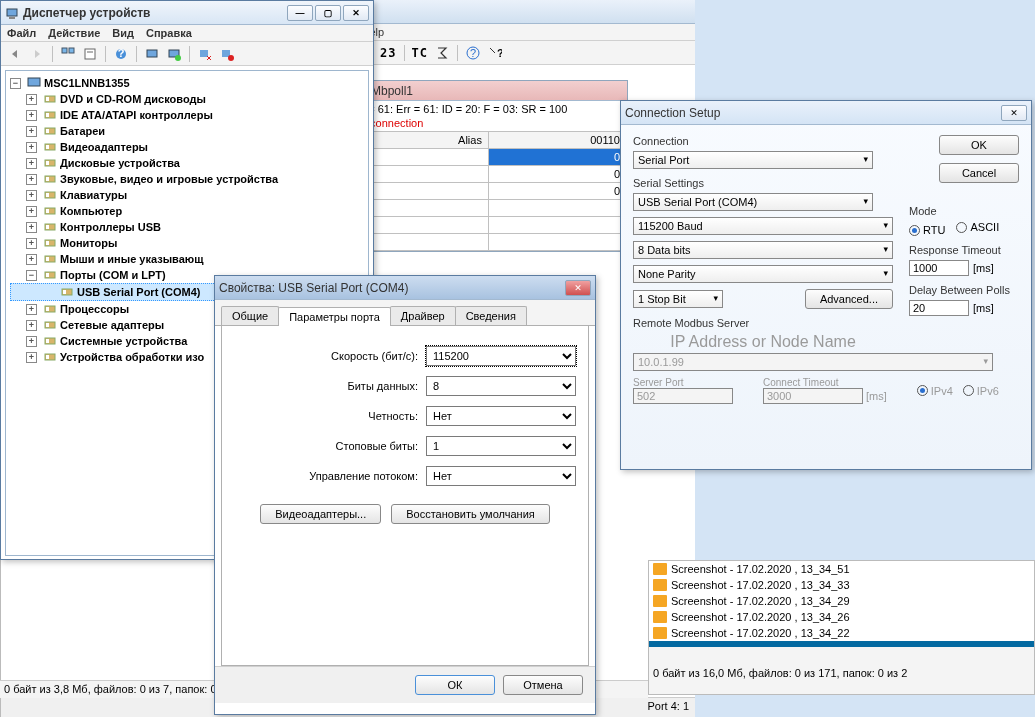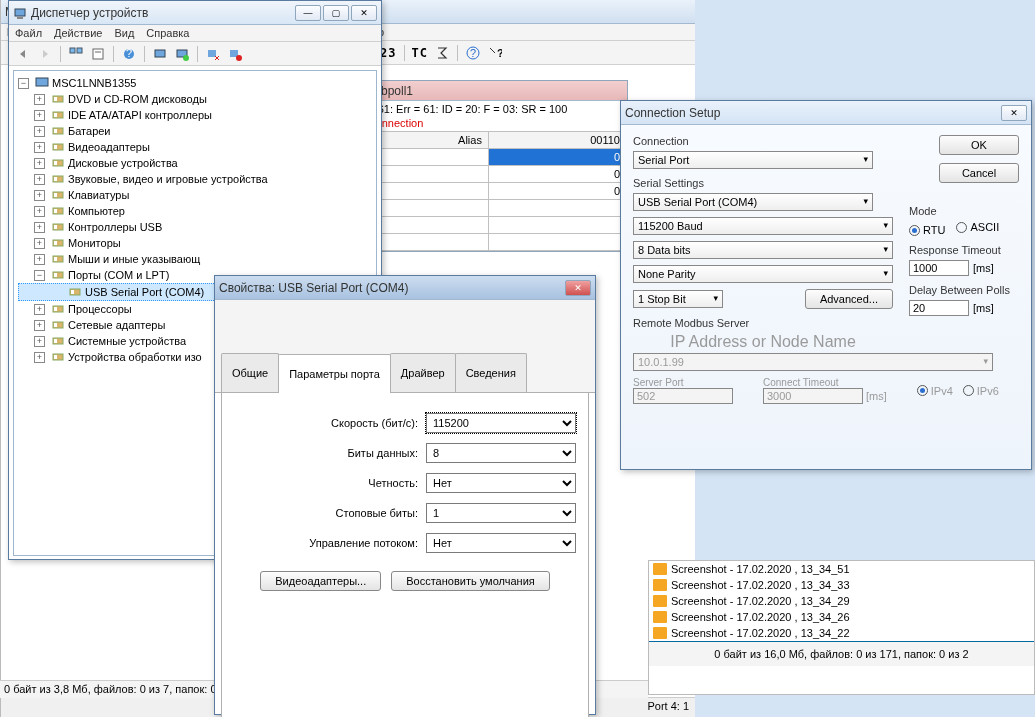--- a/index.html
+++ b/index.html
@@ -12,21 +12,21 @@
 .winbtns { display: flex; gap: 2px; }
 .winbtn { width: 26px; height: 16px; border: 1px solid #8fa6bd; border-radius: 2px; background: linear-gradient(#fcfdff,#e1e9f4); display: flex; align-items: center; justify-content: center; font-size: 9px; cursor: pointer; }
 .winbtn.close { }
 .menubar { background: #f4f4f4; border-bottom: 1px solid #d0d0d0; padding: 2px 6px; display: flex; gap: 12px; color: #333; }
 .menubar span { cursor: pointer; }
 .toolbar { background: #f4f4f4; border-bottom: 1px solid #d0d0d0; padding: 2px 4px; display: flex; gap: 2px; align-items: center; height: 24px; }
 .tb-btn { width: 20px; height: 20px; border: 1px solid transparent; border-radius: 2px; display: flex; align-items: center; justify-content: center; cursor: pointer; }
 .tb-sep { width: 1px; height: 16px; background: #c0c0c0; margin: 0 3px; }
 
 
-#devmgr { left: 8px; top: 0; width: 374px; height: 560px; }
+#devmgr { left: 0; top: 0; width: 374px; height: 560px; font-weight: bold; }
 #devmgr .body { padding: 4px; overflow: auto; height: calc(100% - 72px); background: #fff; border: 1px solid #9eb6ce; margin: 4px; }
 .tree { font-size: 11px; }
 .tree-item { display: flex; align-items: center; padding: 1px 0; white-space: nowrap; cursor: pointer; }
 .tree-item .tg { width: 11px; height: 11px; border: 1px solid #888; display: inline-flex; align-items: center; justify-content: center; font-size: 9px; margin-right: 3px; color: #555; }
 .tree-item .sp { display: inline-block; }
 .tree-icon { width: 14px; height: 14px; margin: 0 3px; display: inline-block; }
 .tree-item.selected { background: #cde8ff; border: 1px dotted #3399ff; }
 .tree ul { list-style: none; padding-left: 0; }
 .tree li { list-style: none; }
 
@@ -42,31 +42,31 @@
 .mb-table th, .mb-table td { border: 1px solid #c0c0c0; padding: 1px 6px; text-align: right; height: 17px; }
 .mb-table th { background: #f4f4f4; font-weight: normal; }
 .mb-table td.rowhdr { background: #f4f4f4; text-align: center; width: 20px; }
 .mb-table td.sel { background: #2072d4; color: #fff; }
 .mb-statusbar { position: absolute; bottom: 0; left: 0; right: 0; height: 20px; background: #f0f0f0; border-top: 1px solid #ccc; padding: 2px 6px; text-align: right; }
 
 
 #filepanel { position: absolute; left: 648px; top: 560px; width: 387px; height: 135px; background: #fff; border: 1px solid #bbb; overflow: hidden; }
 #filepanel .frow { display: flex; align-items: center; padding: 0 4px; height: 16px; cursor: pointer; }
 #filepanel .fic { width: 14px; height: 12px; background: #f5a623; border-radius: 1px; margin-right: 4px; display: inline-block; }
-#filepanel .fstatus { border-top: 1px solid #0369a1; padding: 6px 4px; background: #f4f4f4; text-align: center; }
+#filepanel .fstatus { border-top: 6px solid #0369a1; padding: 20px 4px; background: #f4f4f4; }
 
 
 #btmstatus { position: absolute; left: 0; top: 680px; width: 648px; height: 18px; background: #f4f4f4; border-top: 1px solid #ccc; padding: 2px 4px; }
 
 
 #propdlg { left: 214px; top: 275px; width: 382px; height: 440px; z-index: 50; }
 #propdlg .titlebar { background: linear-gradient(#cdddf0,#a8c2e0); }
 #propdlg .titlebar .winbtn.close { background: linear-gradient(#f0a0a0,#d05050); color: #fff; }
 .tabs { display: flex; border-bottom: 1px solid #b0b0b0; padding: 6px 6px 0 6px; background: #f4f4f4; }
-.tab { border: 1px solid #b0b0b0; border-bottom: none; padding: 13px 10px; background: #eaeaea; margin-right: -1px; cursor: pointer; border-radius: 2px 2px 0 0; margin-top: 47px; }
+.tab { border: 1px solid #b0b0b0; border-bottom: none; padding: 3px 10px; background: #eaeaea; margin-right: -1px; cursor: pointer; border-radius: 2px 2px 0 0; }
 .tab.active { background: #fff; position: relative; top: 1px; }
 .tabbody { padding: 20px 12px; background: #fff; height: 340px; border: 1px solid #b0b0b0; border-top: none; margin: 0 6px; }
 .frow2 { display: flex; align-items: center; justify-content: flex-end; margin-bottom: 10px; }
 .frow2 label { margin-right: 8px; }
 .frow2 select, .frow2 input[type=text] { width: 150px; border: 1px solid #7a7a7a; padding: 1px 2px; height: 20px; background: #fff; }
 .btnrow { display: flex; gap: 10px; justify-content: center; margin-top: 18px; }
 .btn { border: 1px solid #888; border-radius: 3px; background: linear-gradient(#fdfdfd,#e4e4e4); padding: 3px 14px; cursor: pointer; min-width: 70px; text-align: center; }
 .dlg-footer { display: flex; justify-content: flex-end; gap: 8px; padding: 8px 12px; background: #f0f0f0; border-top: 1px solid #d0d0d0; }
 
 

